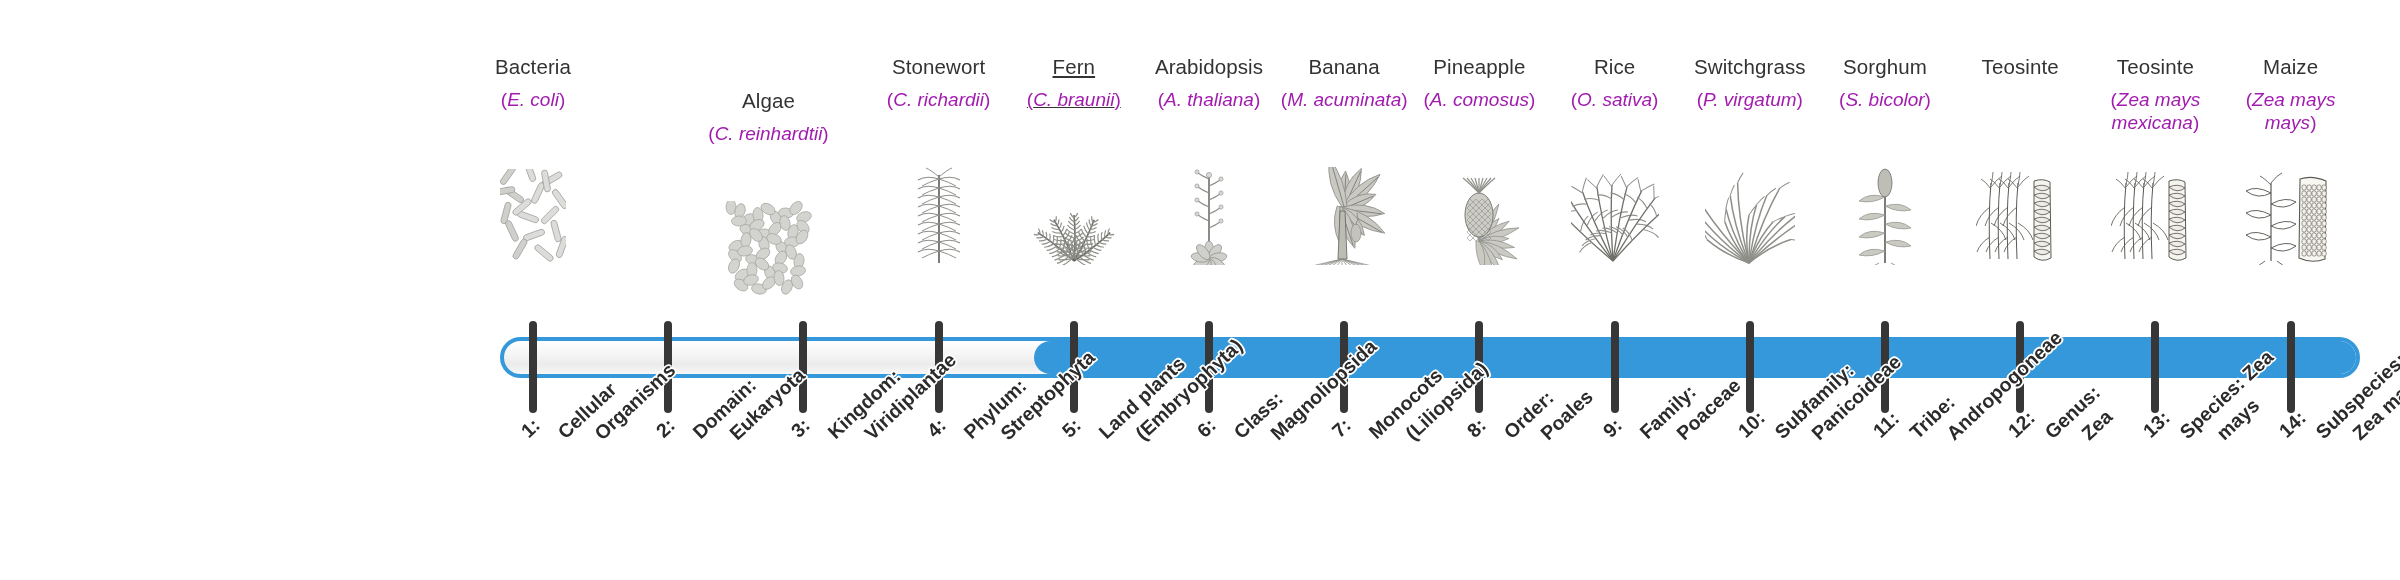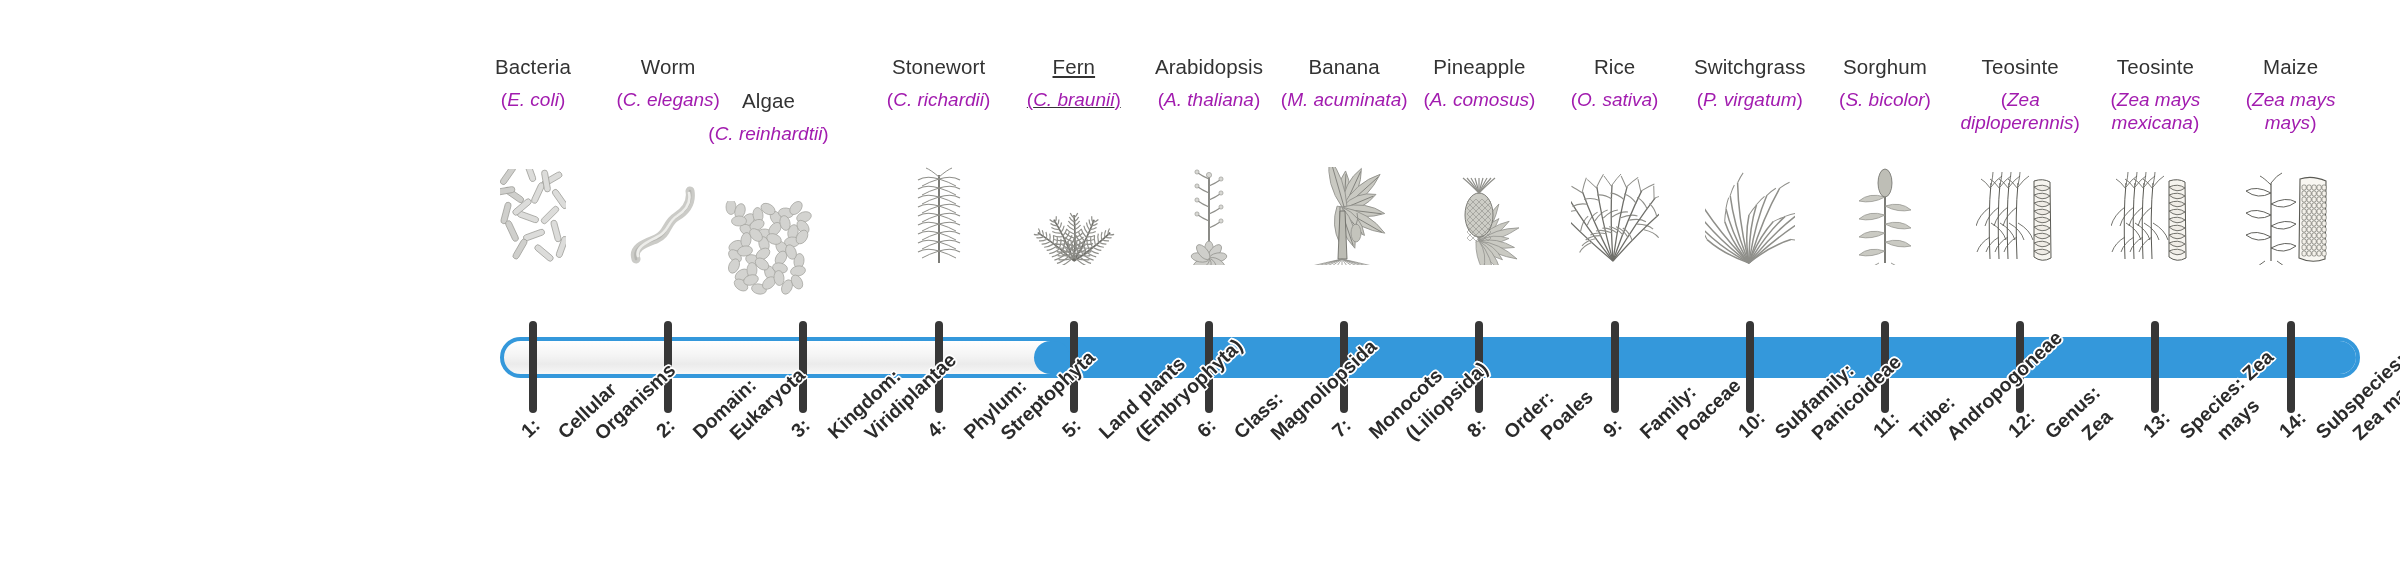--- a/index.html
+++ b/index.html
@@ -133,31 +133,20 @@
             <g transform="translate(4,22) rotate(80)">
         <rect x="-3" y="-11" width="6" height="22" rx="3" fill="#cfcfcc" stroke="#9b9b96" stroke-width="0.7"></rect>
       </g>
             <g transform="translate(46,12) rotate(-10)">
         <rect x="-3" y="-11" width="6" height="22" rx="3" fill="#dcdcda" stroke="#9b9b96" stroke-width="0.7"></rect>
       </g>
             <g transform="translate(22,38) rotate(50)">
         <rect x="-3" y="-11" width="6" height="22" rx="3" fill="#dcdcda" stroke="#9b9b96" stroke-width="0.7"></rect>
       </g>
           </svg>
-        </div>
-      </div>
-      <div class="sp" style="left: 600.7px;">
-        <div class="common">Worm</div>
-     <div class="sci"><span class="paren">(</span><span>C. elegans</span><span class="paren">)</span></div>
-     <div class="art">
-          <svg width="84" height="80" viewBox="0 0 84 80">
-      <path d="M10 74 C6 62 20 58 30 54 C42 49 40 38 50 32 C60 26 66 18 64 6" fill="none" stroke="#cbcbc7" stroke-width="9" stroke-linecap="round"></path>
-      <path d="M10 74 C6 62 20 58 30 54 C42 49 40 38 50 32 C60 26 66 18 64 6" fill="none" stroke="#a8a8a3" stroke-width="2.4" stroke-linecap="round" opacity=".55"></path>
-      <path d="M12 71 C9 62 22 57 31 52 C43 47 41 37 51 31 C60 25 65 17 63 8" fill="none" stroke="#ededea" stroke-width="2.6" stroke-linecap="round"></path>
-    </svg>
         </div>
       </div>
       <div class="sp" style="left: 701px; margin-top: 34px;">
         <div class="common">Algae</div>
      <div class="sci"><span class="paren">(</span><span>C. reinhardtii</span><span class="paren">)</span></div>
      <div class="art">
           <svg width="88" height="98" viewBox="0 0 88 98">
             <ellipse cx="6" cy="6" rx="5" ry="7.5" transform="rotate(0 6 6)" fill="#d3d3d0" stroke="#a3a39e" stroke-width="0.7"></ellipse>
             <ellipse cx="23" cy="19" rx="5" ry="7.5" transform="rotate(47 23 19)" fill="#d3d3d0" stroke="#a3a39e" stroke-width="0.7"></ellipse>
             <ellipse cx="40" cy="33" rx="5" ry="7.5" transform="rotate(94 40 33)" fill="#d3d3d0" stroke="#a3a39e" stroke-width="0.7"></ellipse>
@@ -659,21 +648,20 @@
             <path d="M40 66 q-16 -5 -26 4 q13 3 26 -4 Z" fill="#cacac3" stroke="#8f8f8a" stroke-width="0.7"></path>
             <path d="M40 75 q16 -5 26 4 q-13 3 -26 -4 Z" fill="#cacac3" stroke="#8f8f8a" stroke-width="0.7"></path>
             <path d="M40 84 q-16 -5 -26 4 q13 3 26 -4 Z" fill="#cacac3" stroke="#8f8f8a" stroke-width="0.7"></path>
       <ellipse cx="40" cy="16" rx="7" ry="14" fill="#bebeb6" stroke="#6e6e69" stroke-width="0.8"></ellipse>
       <path d="M34 96 q-6 3 -10 6 M46 96 q6 3 10 6" stroke="#8f8f8a" stroke-width="0.9" fill="none"></path>
     </svg>
         </div>
       </div>
       <div class="sp" style="left: 1952.7px;">
         <div class="common">Teosinte</div>
-     <div class="sci"><span class="paren">(</span><span>Zea diploperennis</span><span class="paren">)</span></div>
      <div class="art">
           <svg width="88" height="98" viewBox="0 0 88 98">
       <path d="M14 92 Q12 48 15 16" stroke="#5a5a54" stroke-width="1" fill="none"></path>
            <path d="M15 20 q6 -8 11 -11 M15 22 q-6 -8 -10 -10 M15 18 q2 -9 2 -13" stroke="#5a5a54" stroke-width="0.8" fill="none"></path>
            <path d="M14 40 q-11 8 -14 19 M15 56 q12 7 15 17 M14 70 q-10 6 -13 15" stroke="#5a5a54" stroke-width="0.85" fill="none"></path>
             <path d="M23 92 Q21 48 24 16" stroke="#5a5a54" stroke-width="1" fill="none"></path>
            <path d="M24 20 q6 -8 11 -11 M24 22 q-6 -8 -10 -10 M24 18 q2 -9 2 -13" stroke="#5a5a54" stroke-width="0.8" fill="none"></path>
            <path d="M23 40 q-11 8 -14 19 M24 56 q12 7 15 17 M23 70 q-10 6 -13 15" stroke="#5a5a54" stroke-width="0.85" fill="none"></path>
             <path d="M32 92 Q30 48 33 16" stroke="#5a5a54" stroke-width="1" fill="none"></path>
            <path d="M33 20 q6 -8 11 -11 M33 22 q-6 -8 -10 -10 M33 18 q2 -9 2 -13" stroke="#5a5a54" stroke-width="0.8" fill="none"></path>

